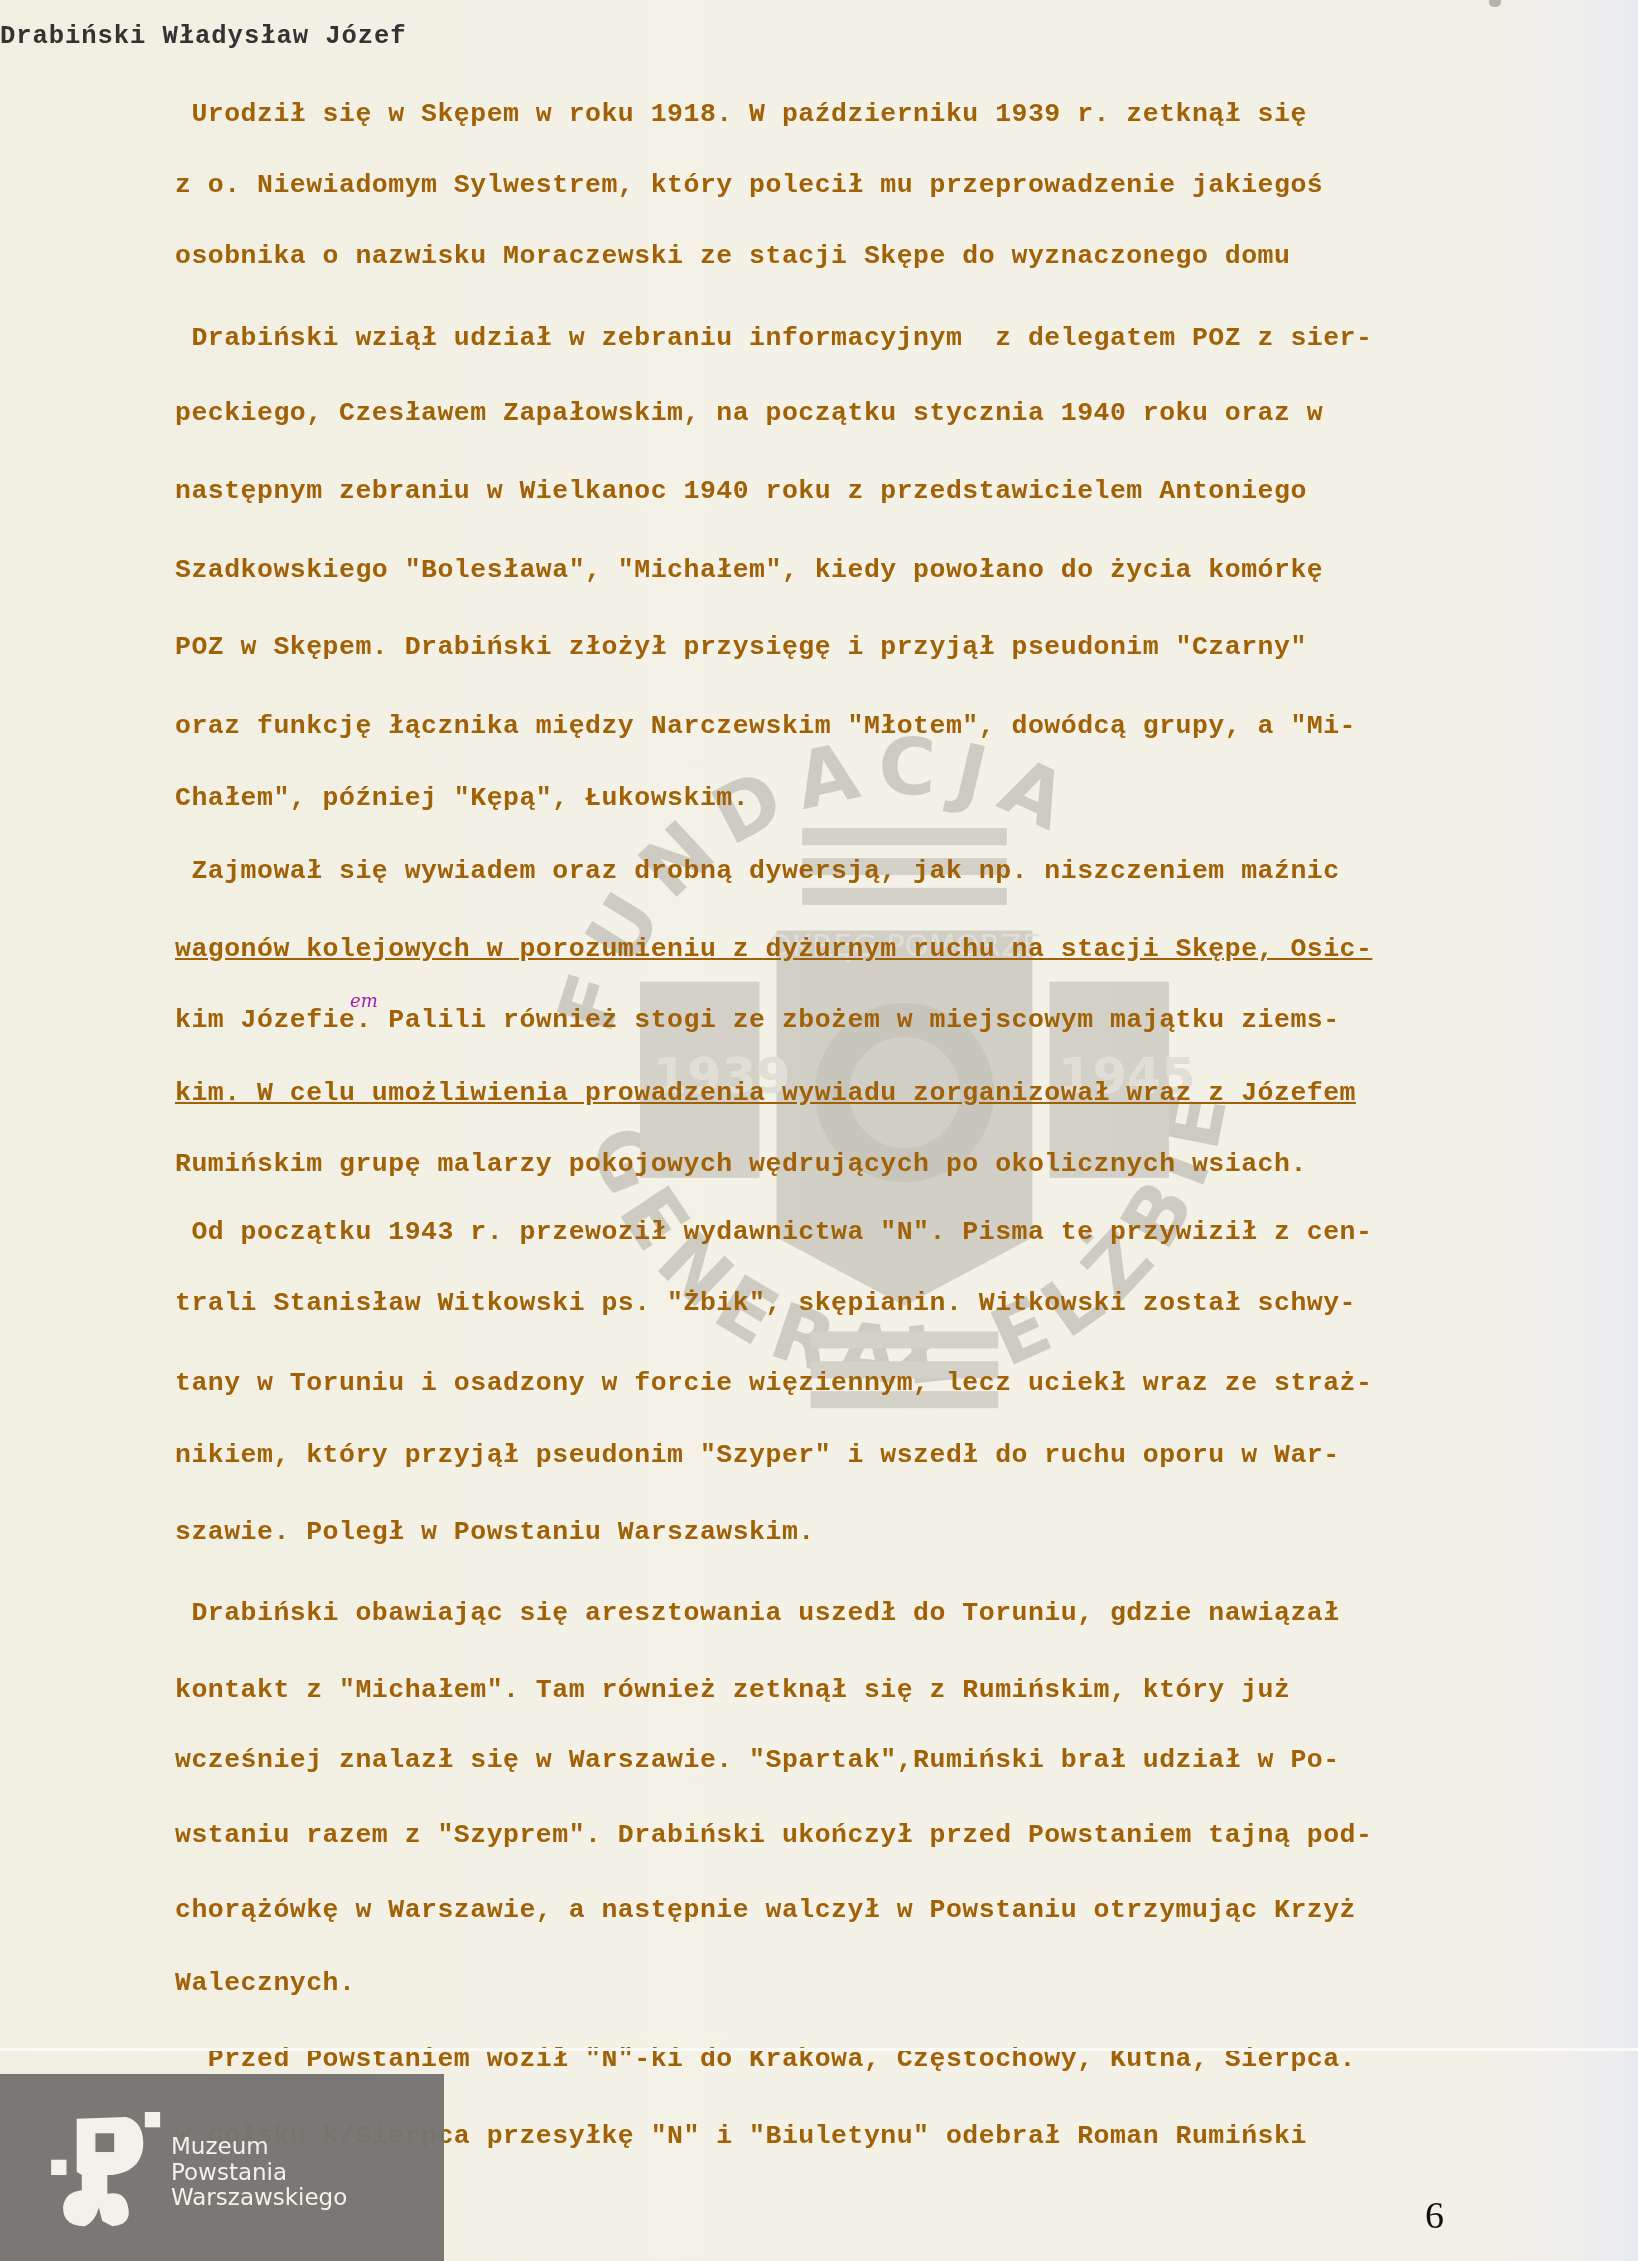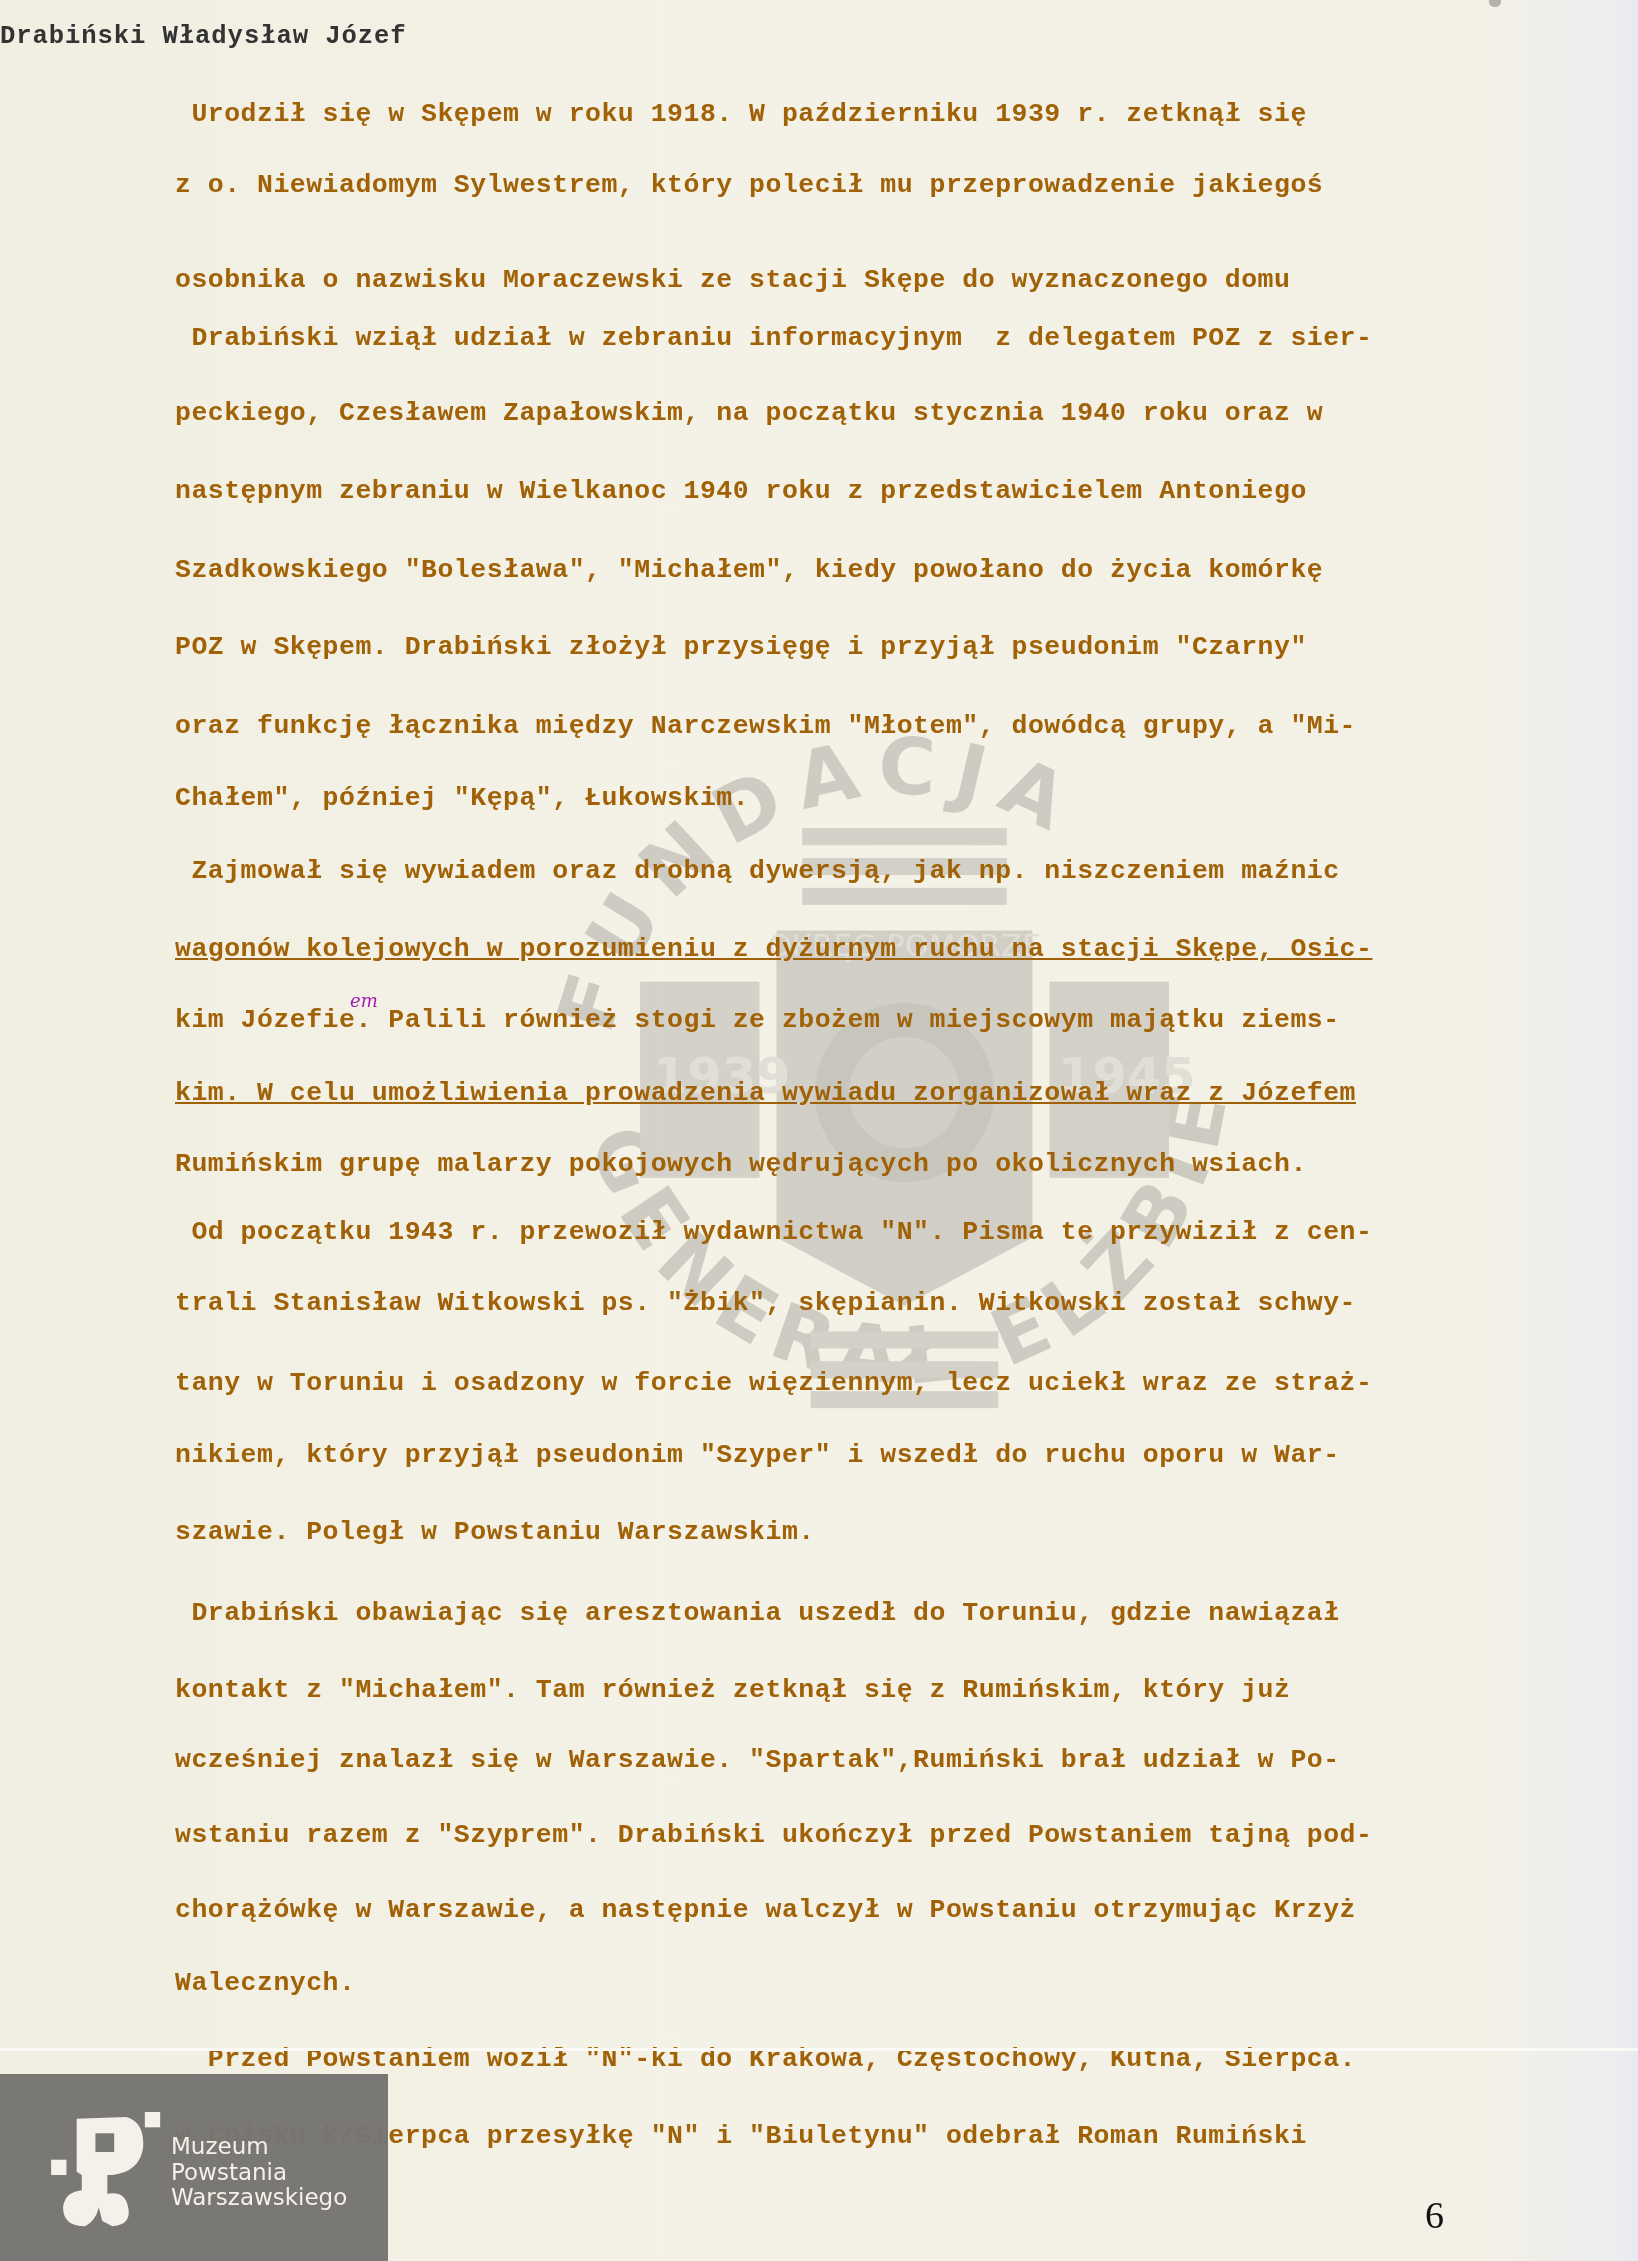--- a/index.html
+++ b/index.html
@@ -34,21 +34,21 @@
   }
   .annot {
     position:absolute; left:350px; top:990px; font-family:"DejaVu Serif",serif;
     font-style:italic; font-size:18px; color:#a21caf;
   }
   .page-number {
     position:absolute; left:1425px; top:2193px; font-family:"Liberation Serif",serif;
     font-size:38px; color:#111;
   }
   .logo-box {
-    position:absolute; left:0; top:2074px; width:388px; height:188px;
+    position:absolute; left:0; top:2074px; width:444px; height:188px;
     background:#767571; opacity:.97;
   }
   .logo-mark { position:absolute; left:51px; top:38px; width:111px; height:115px; }
   .logo-text {
     position:absolute; left:171px; top:60px;
     font-family:"DejaVu Sans", sans-serif; font-size:23px; line-height:25.6px;
     color:#f4f2ea; font-weight:500;
   }
   .logo-text div { white-space:nowrap; }
 </style>
@@ -85,21 +85,21 @@
     <text x="500" y="360" text-anchor="middle" font-size="36" font-family="DejaVu Sans, sans-serif">OKRĘG POMORZE</text>
   </g>
   <circle cx="500" cy="520" r="85" fill="none" stroke="#8d8b85" stroke-width="40"></circle>
 </svg>
 
 <div class="title">Drabiński Władysław Józef</div>
 
 <div id="lines">
     <div class="line" style="top: 99px;"> Urodził się w Skępem w roku 1918. W październiku 1939 r. zetknął się</div>
     <div class="line" style="top: 170px;">z o. Niewiadomym Sylwestrem, który polecił mu przeprowadzenie jakiegoś</div>
-    <div class="line" style="top: 241px; margin-top: 24px;">osobnika o nazwisku Moraczewski ze stacji Skępe do wyznaczonego domu</div>
+    <div class="line" style="top: 241px;">osobnika o nazwisku Moraczewski ze stacji Skępe do wyznaczonego domu</div>
     <div class="line" style="top: 317px; margin-top: 6px;"> Drabiński wziął udział w zebraniu informacyjnym  z delegatem POZ z sier-</div>
     <div class="line" style="top: 398px;">peckiego, Czesławem Zapałowskim, na początku stycznia 1940 roku oraz w</div>
     <div class="line" style="top: 476px;">następnym zebraniu w Wielkanoc 1940 roku z przedstawicielem Antoniego</div>
     <div class="line" style="top: 555px;">Szadkowskiego "Bolesława", "Michałem", kiedy powołano do życia komórkę</div>
     <div class="line" style="top: 632px;">POZ w Skępem. Drabiński złożył przysięgę i przyjął pseudonim "Czarny"</div>
     <div class="line" style="top: 711px;">oraz funkcję łącznika między Narczewskim "Młotem", dowódcą grupy, a "Mi-</div>
     <div class="line" style="top: 783px;">Chałem", później "Kępą", Łukowskim.</div>
     <div class="line" style="top: 856px;"> Zajmował się wywiadem oraz drobną dywersją, jak np. niszczeniem maźnic</div>
     <div class="line" style="top: 934px; text-decoration: underline;">wagonów kolejowych w porozumieniu z dyżurnym ruchu na stacji Skępe, Osic-</div>
     <div class="line" style="top: 1005px;">kim Józefie. Palili również stogi ze zbożem w miejscowym majątku ziems-</div>

